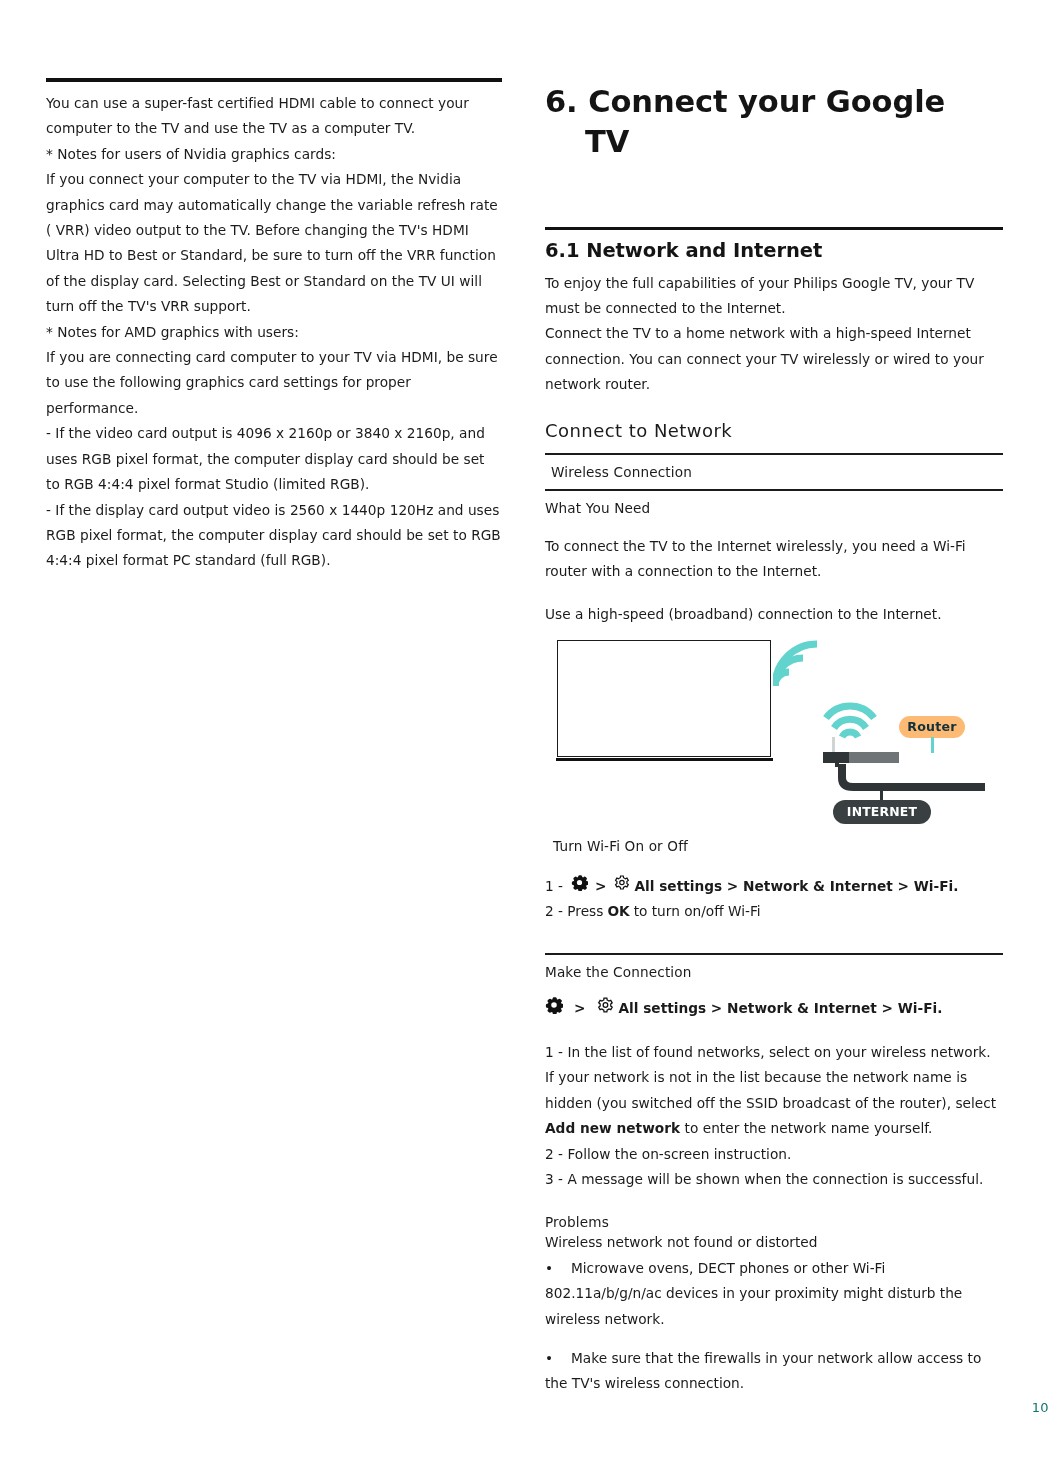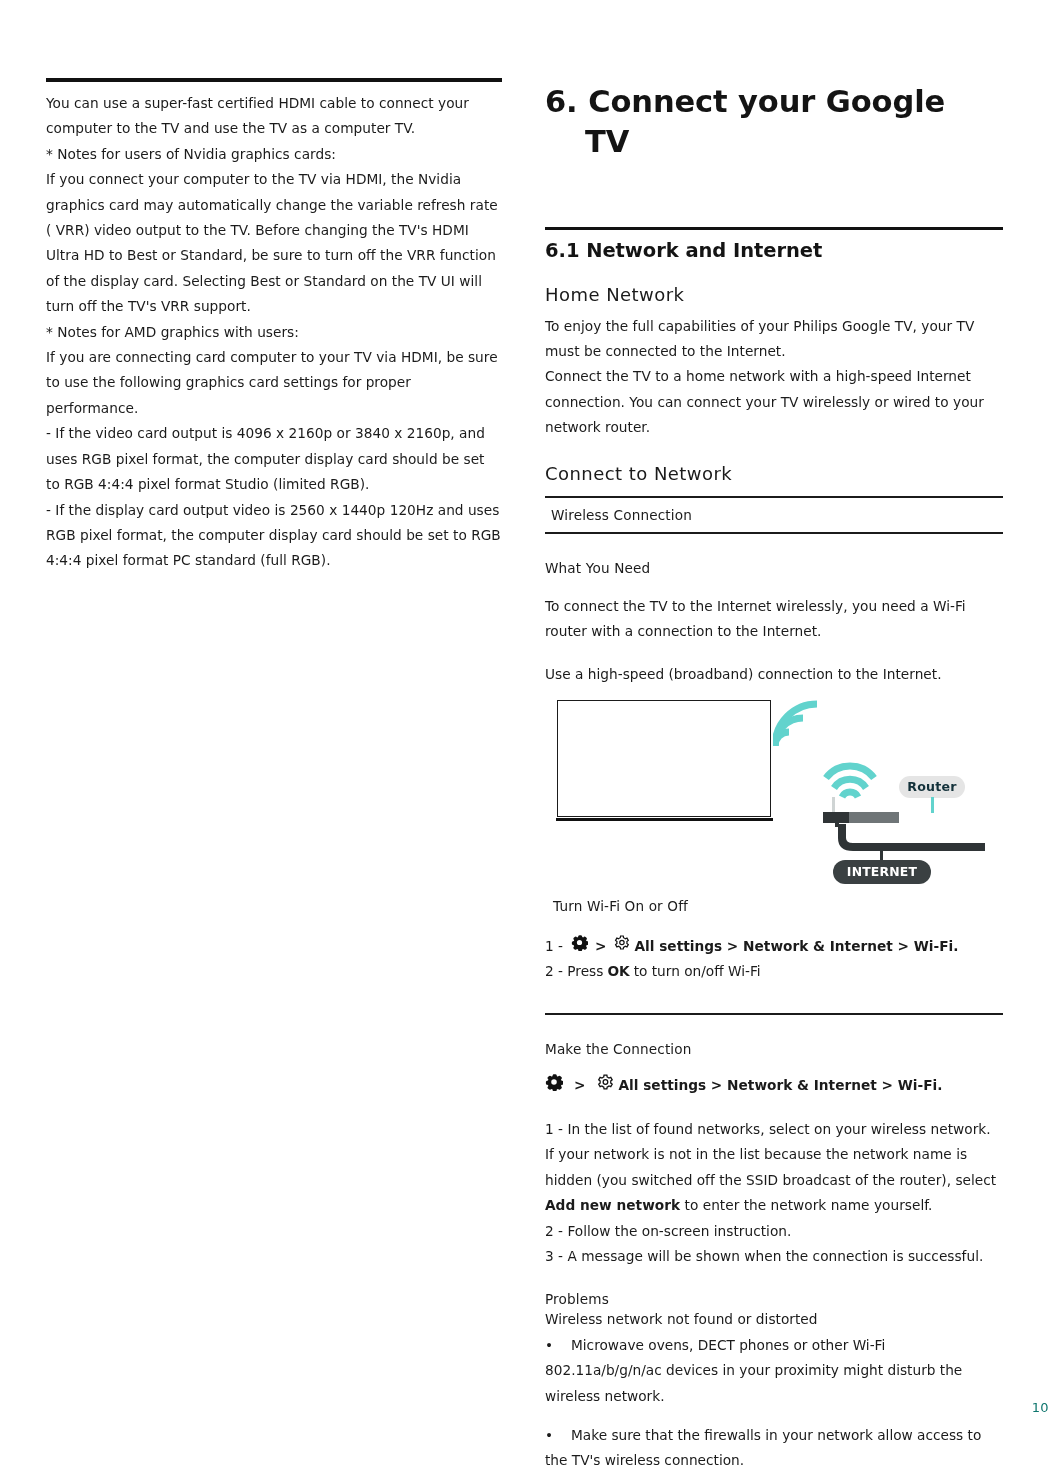--- a/index.html
+++ b/index.html
@@ -82,21 +82,21 @@
   h3.sub-big {
     font-size: 18px;
     font-weight: normal;
     margin: 22px 0 0 0;
     letter-spacing: 0.45px;
     color: #1b1b1b;
   }
   h4.minor {
     font-size: 13.6px;
     font-weight: normal;
-    margin: 26px 0 0 0;
+    margin: 9px 0 0 0;
     letter-spacing: 0.15px;
     color: #1b1b1b;
   }
   .banner-label {
     font-size: 13.6px;
     padding: 9px 0 9px 6px;
     letter-spacing: 0.15px;
   }
 
   
@@ -179,21 +179,21 @@
     position: absolute;
     border-radius: 999px;
     font-size: 12.6px;
     font-weight: bold;
     letter-spacing: 0.2px;
     display: flex;
     align-items: center;
     justify-content: center;
   }
   .pill-router {
-    background: #e5e5e5;
+    background: #fdba74;
     color: #13313a;
     left: 76px;
     top: 12px;
     width: 66px;
     height: 22px;
   }
   .pill-internet {
     background: #3a4042;
     color: #ffffff;
     left: 10px;
@@ -300,21 +300,20 @@
     <h1 class="chapter">
       <span>6. Connect your Google</span>
       <span class="cont">TV</span>
     </h1>
 
     <div style="height:64px"></div>
     <div class="rule-med"></div>
 
     <h2 class="sec-num">6.1 Network and Internet</h2>
 
-    <h3 class="sub-big">Home Network</h3>
 
     <p class="body">To enjoy the full capabilities of your Philips Google TV, your TV must be connected to the Internet.</p>
     <p class="body tight">Connect the TV to a home network with a high-speed Internet connection. You can connect your TV wirelessly or wired to your network router.</p>
 
     <h3 class="sub-big">Connect to Network</h3>
 
     <div style="height:12px"></div>
     <div class="rule-thin"></div>
     <div class="banner-label">Wireless Connection</div>
     <div class="rule-thin"></div>

